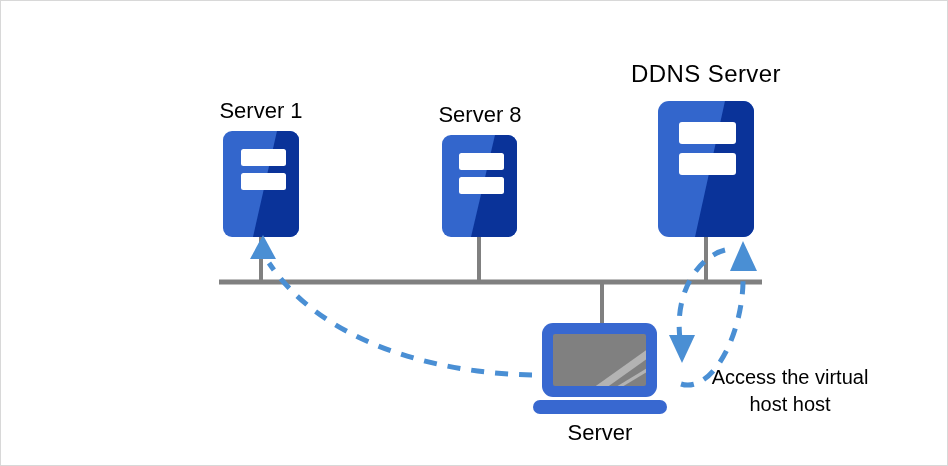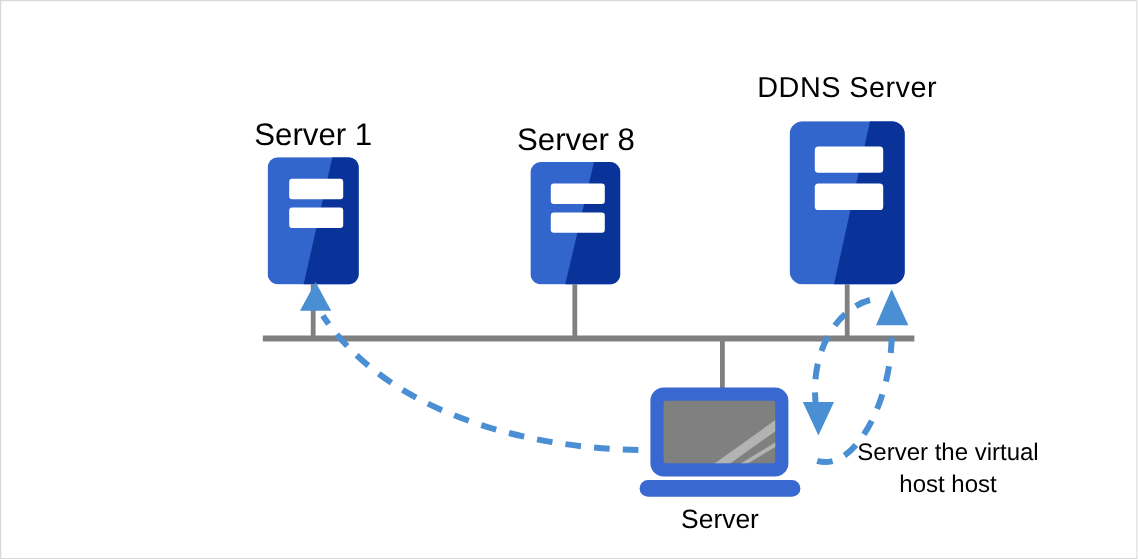--- a/index.html
+++ b/index.html
@@ -26,21 +26,21 @@
   }
   .node-label {
     position: absolute;
     text-align: center;
     color: #000000;
     white-space: pre;
     line-height: 1.15;
     font-family: Liberation Sans, sans-serif;
   }
   .label-server {
-    font-size: 26px;
+    font-size: 22px;
   }
   .label-ddns {
     font-size: 24px;
     letter-spacing: 0.4px;
   }
   .label-client {
     font-size: 22px;
   }
   .annotation {
     position: absolute;
@@ -153,17 +153,17 @@
 
   <div class="node-label label-server" style="left:200px; top:97px; width:120px;">Server 1</div>
 
   <div class="node-label label-server" style="left:419px; top:101px; width:120px;">Server 8</div>
 
   <div class="node-label label-ddns" style="left:630px; top:59px; width:150px;">DDNS Server</div>
 
   <div class="node-label label-client" style="left:539px; top:419px; width:120px;">Server</div>
 
   <div class="annotation" style="left:694px; top:363px; width:190px;">
-    <div>Server the virtual</div>
+    <div>Access the virtual</div>
     <div>host host</div>
   </div>
 
 </div>
 
 </body></html>

